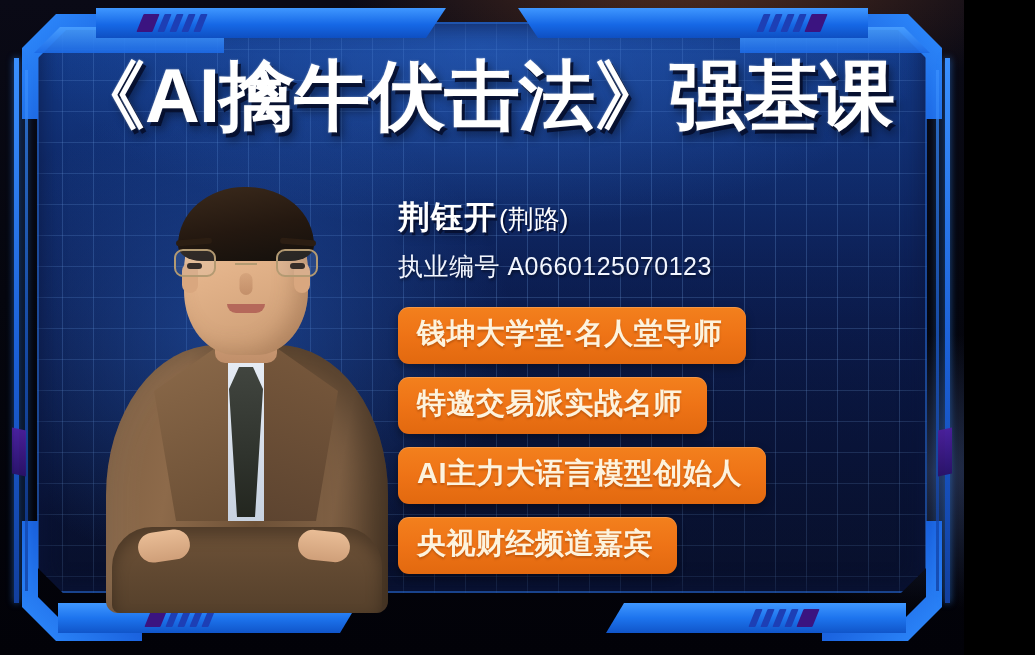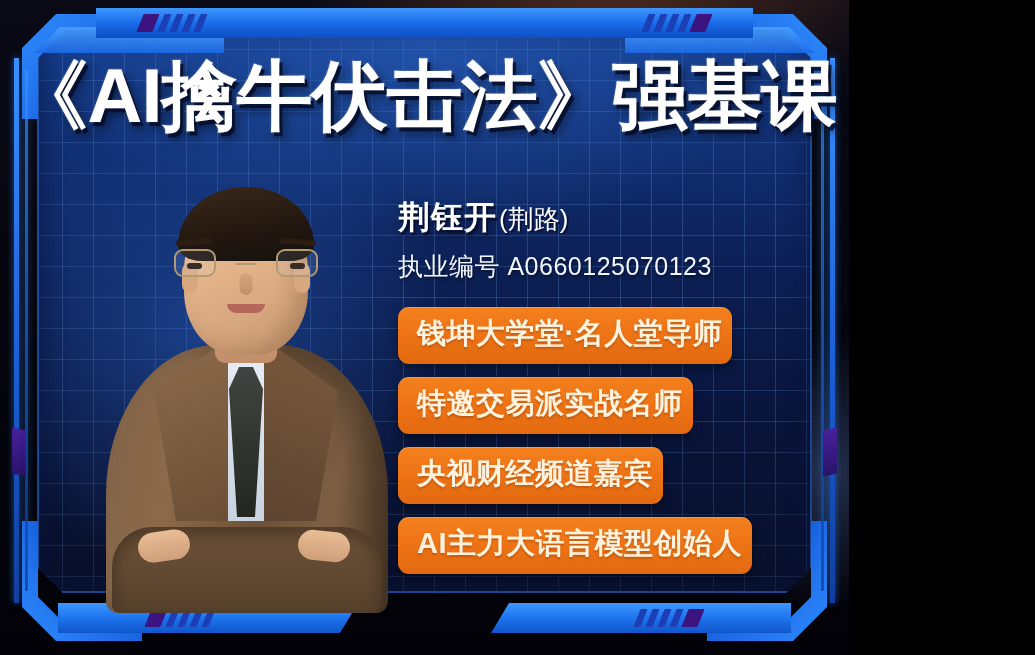--- a/index.html
+++ b/index.html
@@ -4,21 +4,21 @@
 <style>
   * { margin:0; padding:0; box-sizing:border-box; }
   html,body{
     width:1035px; height:655px; overflow:hidden;
     background:#000;
     font-family:"Liberation Sans","DejaVu Sans",sans-serif;
   }
 
   .poster{
     position:relative;
-    width:849px; height:655px;
+    width:964px; height:655px;
     background:#05060f;
     overflow:hidden;
   }
 
   
   .outer-dark{
     position:absolute; inset:0;
     background:
       radial-gradient(ellipse 60% 40% at 72% -6%, rgba(150,80,40,.55), rgba(120,60,30,0) 62%),
       radial-gradient(ellipse 40% 30% at 97% 72%, rgba(90,120,190,.35), rgba(0,0,0,0) 70%),
@@ -266,21 +266,21 @@
     margin-top:10px;
     font-size:25px; font-weight:normal; color:#f2f6ff; letter-spacing:.5px;
     text-shadow:1px 2px 3px rgba(0,0,0,.5);
   }
 
   .badges{ margin-top:24px; display:flex; flex-direction:column; gap:13px; align-items:flex-start; }
   .badge{
     background:linear-gradient(180deg,#f3801d 0%,#ee7316 50%,#e2690f 100%);
     color:#fdf3de;
     font-size:29px; font-weight:bold;
-    padding:7px 10px 10px 19px;
+    padding:7px 24px 10px 19px;
     border-radius:11px;
     letter-spacing:.5px;
     white-space:nowrap;
     box-shadow:0 4px 9px rgba(0,0,0,.38), inset 0 1px 0 rgba(255,255,255,.18);
     text-shadow:0 2px 2px rgba(120,50,0,.35);
   }
 </style>
 </head>
 <body>
 
@@ -377,19 +377,19 @@
     <div class="info">
       <div class="name-row">
         <span class="name-main">荆钰开</span>
         <span class="name-alias">(荆路)</span>
       </div>
       <div class="license">执业编号 A0660125070123</div>
 
       <div class="badges">
         <div class="badge">钱坤大学堂·名人堂导师</div>
         <div class="badge">特邀交易派实战名师</div>
+        <div class="badge">AI主力大语言模型创始人</div>
         <div class="badge">央视财经频道嘉宾</div>
-        <div class="badge">AI主力大语言模型创始人</div>
       </div>
     </div>
 
   </div>
 </div>
 
 </body></html>

